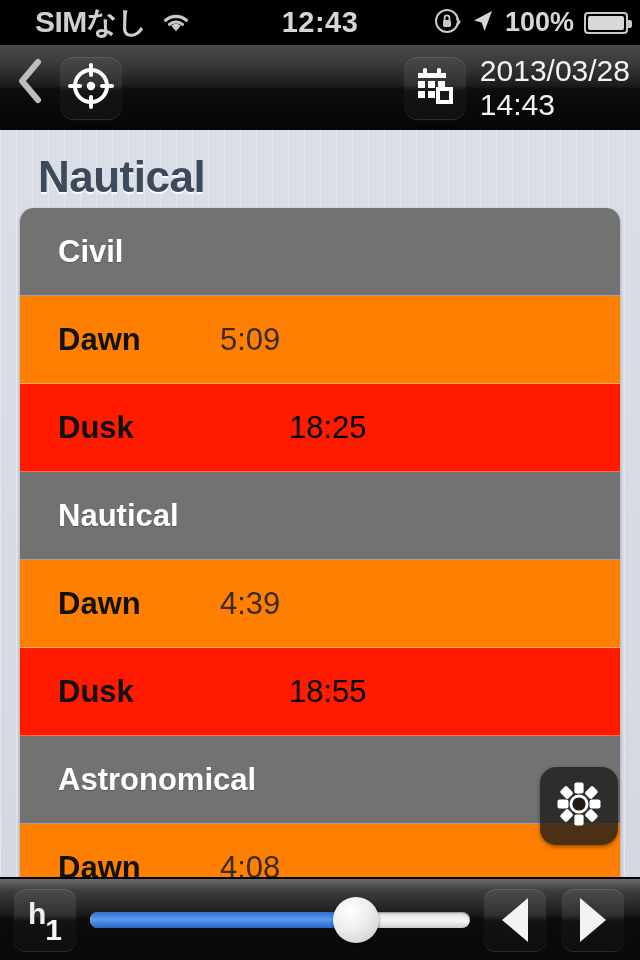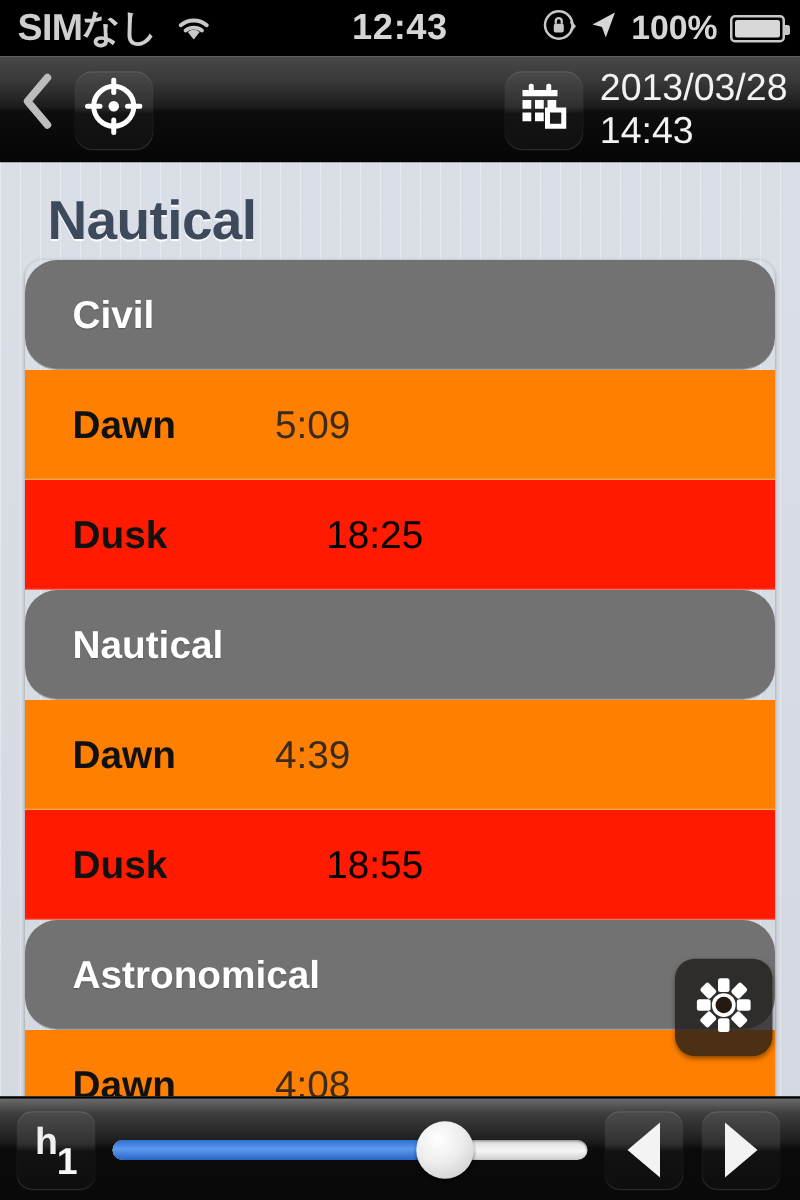--- a/index.html
+++ b/index.html
@@ -12,21 +12,21 @@
   }
 
   
   .statusbar{
     position:absolute; left:0; top:0; width:640px; height:45px;
     background:#000;
     display:flex; align-items:center;
     color:#c8c8c8;
   }
   .sb-left{ display:flex; align-items:center; gap:14px; padding-left:14px; width:215px; }
-  .sb-carrier{ font-size:30px; font-weight:600; letter-spacing:-0.5px; color:#cfcfcf; }
+  .sb-carrier{ font-size:30px; font-weight:600; letter-spacing:-0.5px; color:#cfcfcf;margin-left:21px; }
   .sb-center{ flex:1; text-align:center; }
   .sb-time{ font-size:29px; font-weight:700; color:#d6d6d6; letter-spacing:0.5px;margin-top:48px;}
   .sb-right{ display:flex; align-items:center; gap:10px; padding-right:12px; justify-content:flex-end; width:215px;text-align:center;}
   .sb-pct{ font-size:27px; font-weight:700; color:#d6d6d6; }
   .wifi{ width:30px; height:22px; position:relative; }
   .batt{ width:44px; height:22px; border:2px solid #c8c8c8; border-radius:4px; position:relative; }
   .batt:after{ content:""; position:absolute; right:-6px; top:6px; width:4px; height:8px; background:#c8c8c8; border-radius:0 2px 2px 0;}
   .batt-fill{ position:absolute; left:2px; top:2px; bottom:2px; right:2px; background:#d8d8d8; border-radius:2px;}
 
   
@@ -67,23 +67,23 @@
   }
   .card{
     position:absolute; left:20px; top:78px; width:600px;
     border-radius:14px; overflow:hidden;
     box-shadow:0 1px 3px rgba(0,0,0,0.35);
   }
   .row{
     height:88px; display:flex; align-items:center;
     border-bottom:1px solid rgba(255,255,255,0.35);
   }
-  .row.hdr{ background:#727272;border-radius:26px; }
+  .row.hdr{ background:#727272; }
   .row.dawn{ background:#ff8000; }
-  .row.dusk{ background:#ff1a00; }
+  .row.dusk{ background:#ff1a00;gap:28px; }
   .row-title{
     font-size:31px; font-weight:700; padding-left:38px; width:200px;
     color:#111;
   }
   .row.hdr .row-title{ color:#ffffff; text-shadow:0 1px 1px rgba(0,0,0,0.25); }
   .row-value{ font-size:31px; color:#3b2b1c; }
   .row.dusk .row-value{ color:#000000;margin-left:41px; }
 
   
   .gear-btn{

